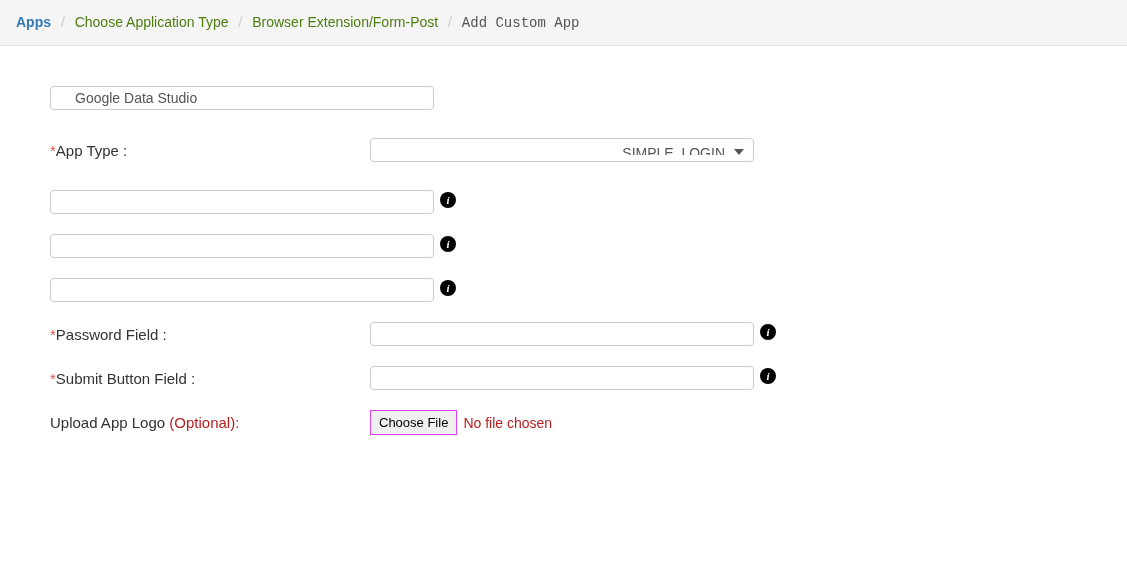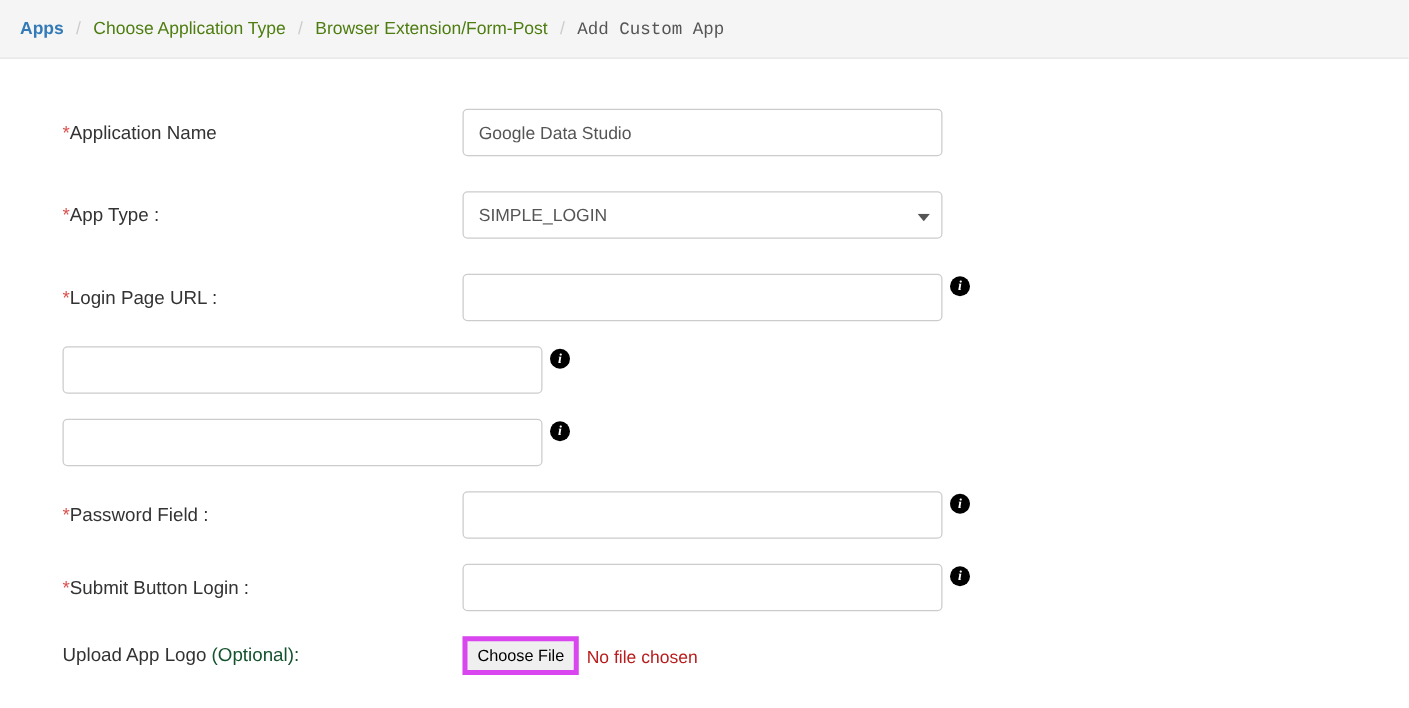--- a/index.html
+++ b/index.html
@@ -35,41 +35,42 @@
       align-items: center;
       margin-bottom: 28px;
     }
     .form-row.tight { margin-bottom: 20px; }
     .form-label {
       width: 320px;
       color: #333;
       font-size: 15px;
     }
     .req { color: #d9534f; }
-    .optional { color: #14532d; }
+    .optional { color: #b91c1c; }
     .form-control-wrap {
       display: flex;
       align-items: center;
     }
     .form-input, .form-select {
       width: 384px;
-      height: 38px;
+      height: 24px;
       border: 1px solid #ccc;
       border-radius: 4px;
-      padding: 6px 12px;
+      padding: 6px 24px;
       font-size: 14px;
       color: #555;
       background: #fff;
     }
     .form-select {
       appearance: none;
       -webkit-appearance: none;
       background-image: none;
       padding-right: 28px;
       position: relative;
+      text-align: right;
     }
     .select-wrap {
       position: relative;
       display: inline-block;
     }
     .select-caret {
       position: absolute;
       right: 10px;
       top: 50%;
       transform: translateY(-50%);
@@ -88,21 +89,21 @@
       font-size: 11px;
       font-weight: bold;
       font-style: italic;
       font-family: Georgia, serif;
       margin-left: 6px;
       cursor: pointer;
       align-self: flex-start;
       margin-top: 2px;
     }
     .file-btn {
-      border: 4px solid #d946ef;
+      border: 1px solid #d946ef;
       background: #efefef;
       padding: 4px 8px;
       font-size: 13px;
       cursor: pointer;
     }
     .file-status {
       margin-left: 6px;
       color: #b91c1c;
       font-size: 14px;
     }
@@ -116,23 +117,20 @@
   <a>Choose Application Type</a>
   <span class="sep">/</span>
   <a>Browser Extension/Form-Post</a>
   <span class="sep">/</span>
   <span class="current">Add Custom App</span>
 </div>
 
 <div class="form-area">
 
   <div class="form-row">
-    <div class="form-label">
-      <span class="req">*</span><span>Application Name</span>
-    </div>
     <div class="form-control-wrap">
       <input type="text" class="form-input" value="Google Data Studio" style="">
     </div>
   </div>
 
   <div class="form-row">
     <div class="form-label">
       <span class="req">*</span><span>App Type :</span>
     </div>
     <div class="form-control-wrap">
@@ -143,23 +141,20 @@
         <span class="select-caret">
           <svg width="10" height="6" viewBox="0 0 10 6">
               <path d="M0 0 L5 6 L10 0 Z" fill="#555"></path>
             </svg>
         </span>
       </div>
     </div>
   </div>
 
   <div class="form-row tight">
-    <div class="form-label">
-      <span class="req">*</span><span>Login Page URL :</span>
-    </div>
     <div class="form-control-wrap">
       <input type="text" class="form-input" value="" style="">
       <span class="info-icon">i</span>
     </div>
   </div>
 
   <div class="form-row tight">
     <div class="form-control-wrap">
       <input type="text" class="form-input" value="" style="">
       <span class="info-icon">i</span>
@@ -178,21 +173,21 @@
       <span class="req">*</span><span>Password Field :</span>
     </div>
     <div class="form-control-wrap">
       <input type="text" class="form-input" value="" style="">
       <span class="info-icon">i</span>
     </div>
   </div>
 
   <div class="form-row tight">
     <div class="form-label">
-      <span class="req">*</span><span>Submit Button Login :</span>
+      <span class="req">*</span><span>Submit Button Field :</span>
     </div>
     <div class="form-control-wrap">
       <input type="text" class="form-input" value="" style="">
       <span class="info-icon">i</span>
     </div>
   </div>
 
   <div class="form-row">
     <div class="form-label">
       <span>Upload App Logo </span><span class="optional">(Optional):</span>

